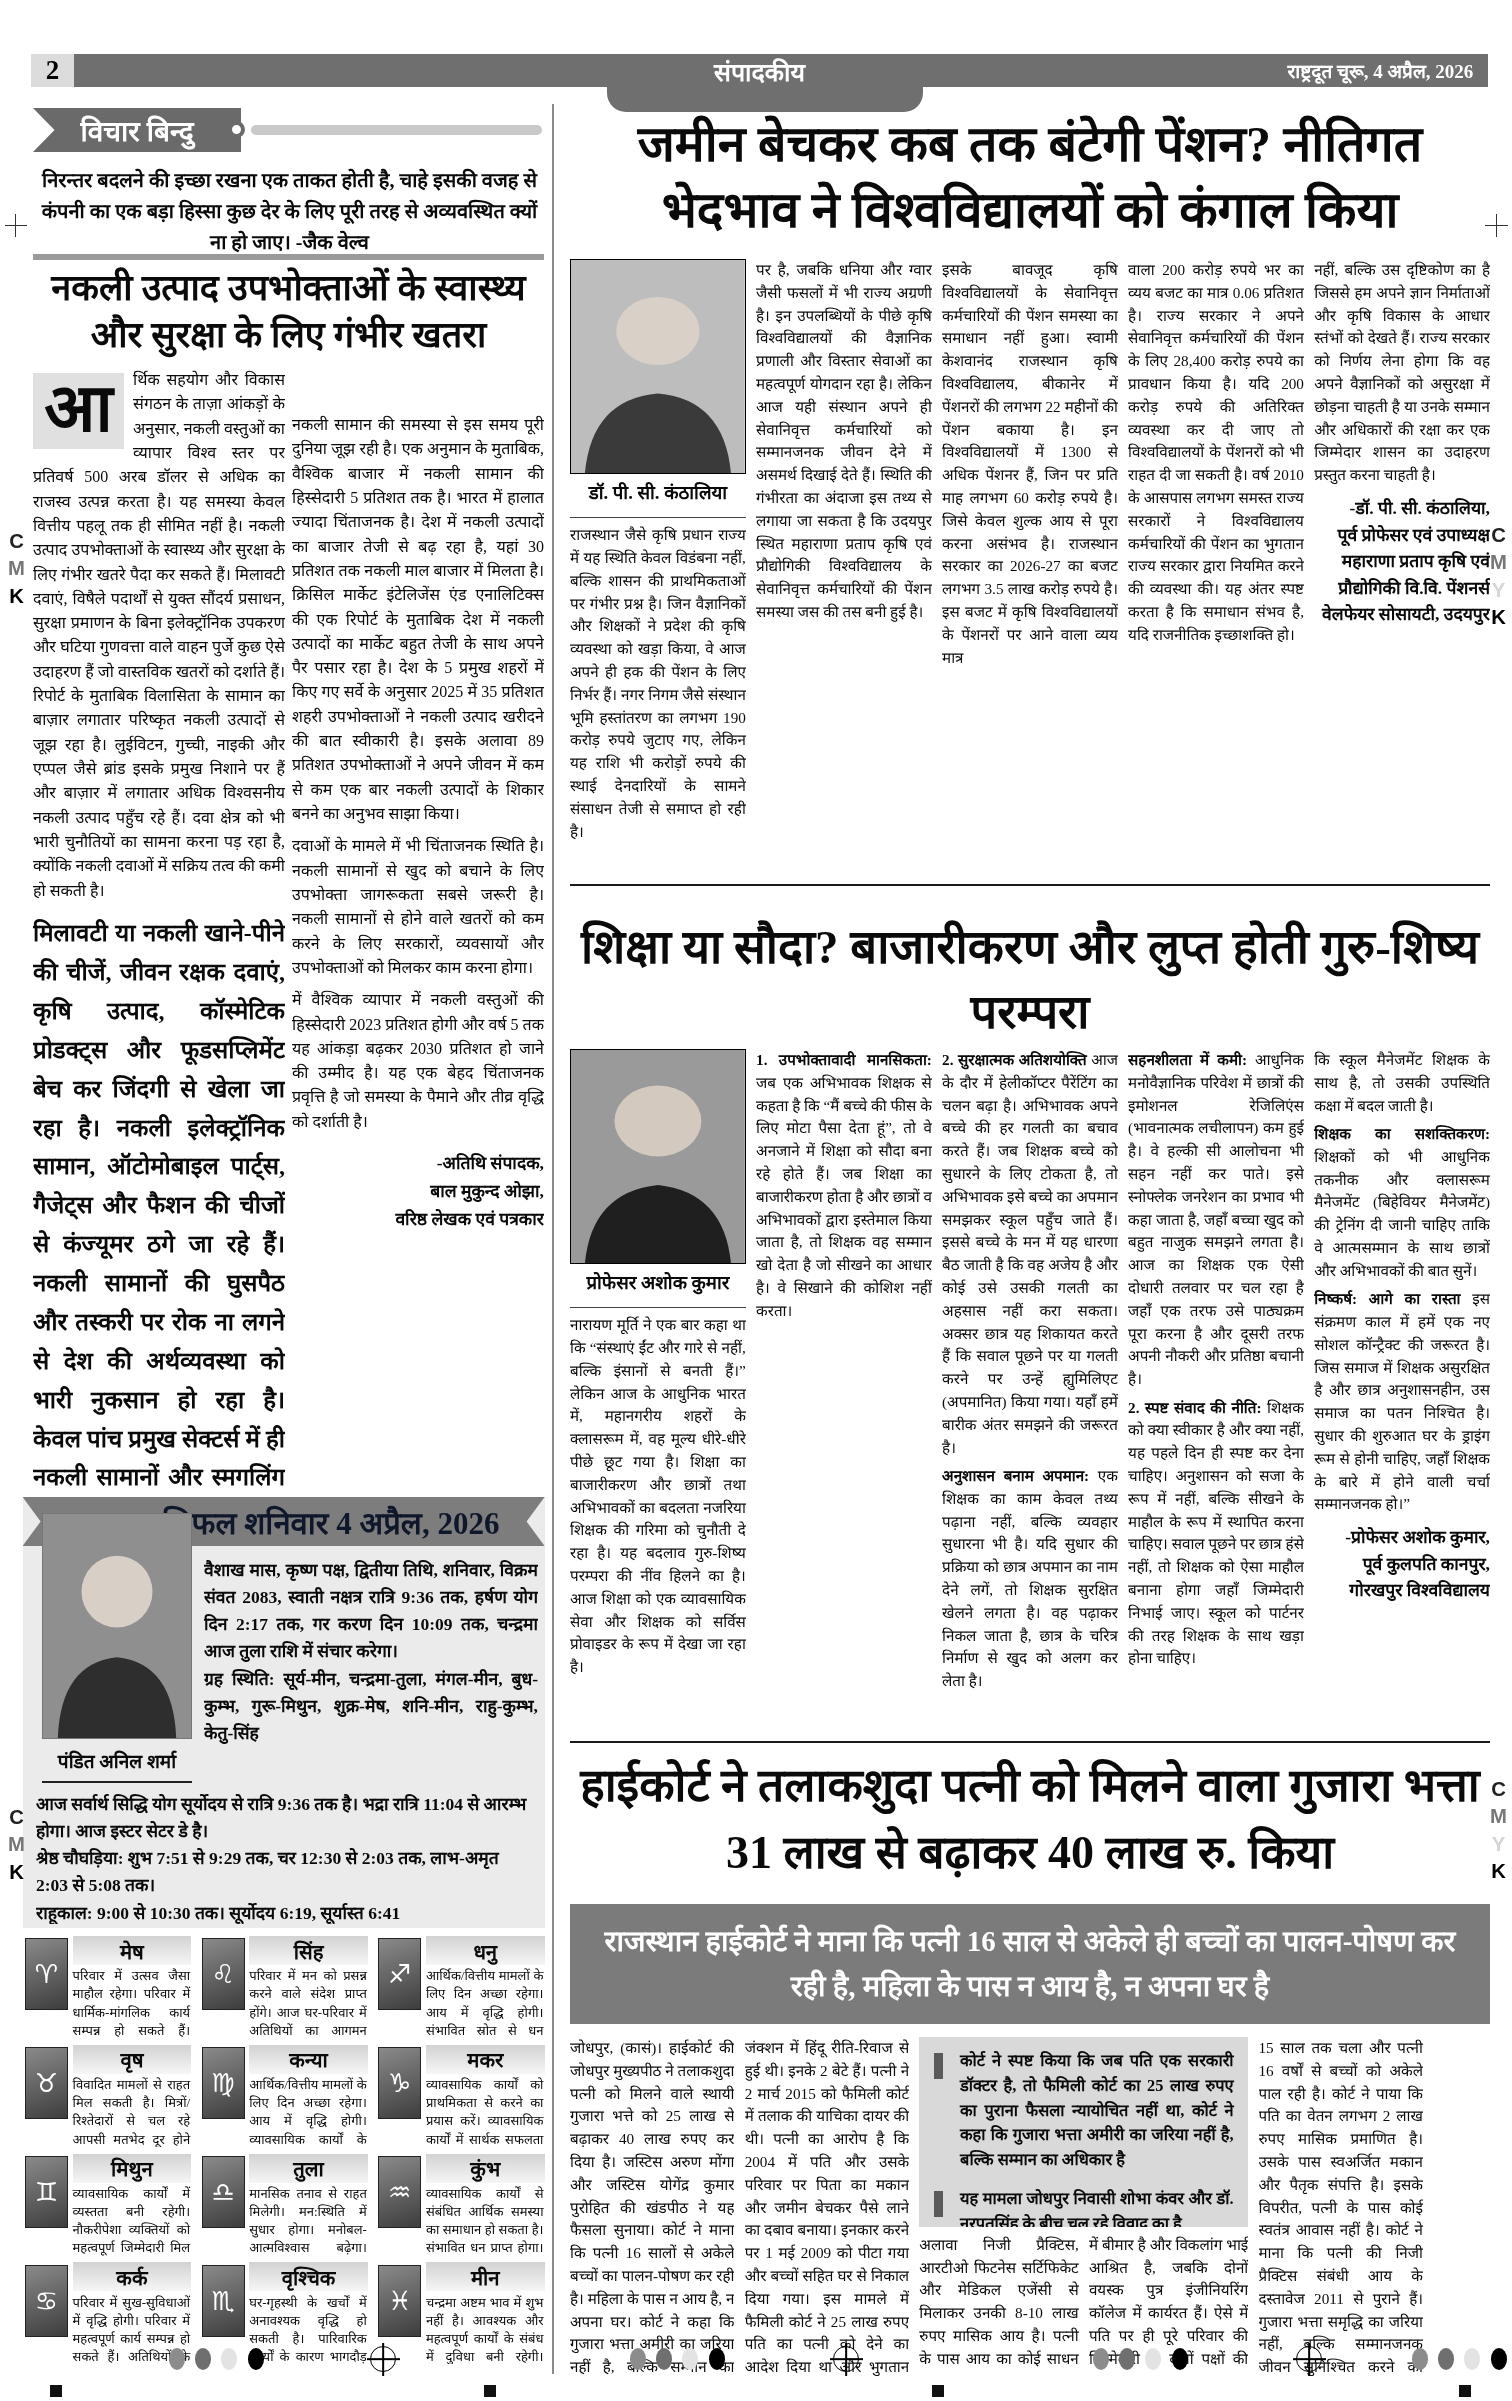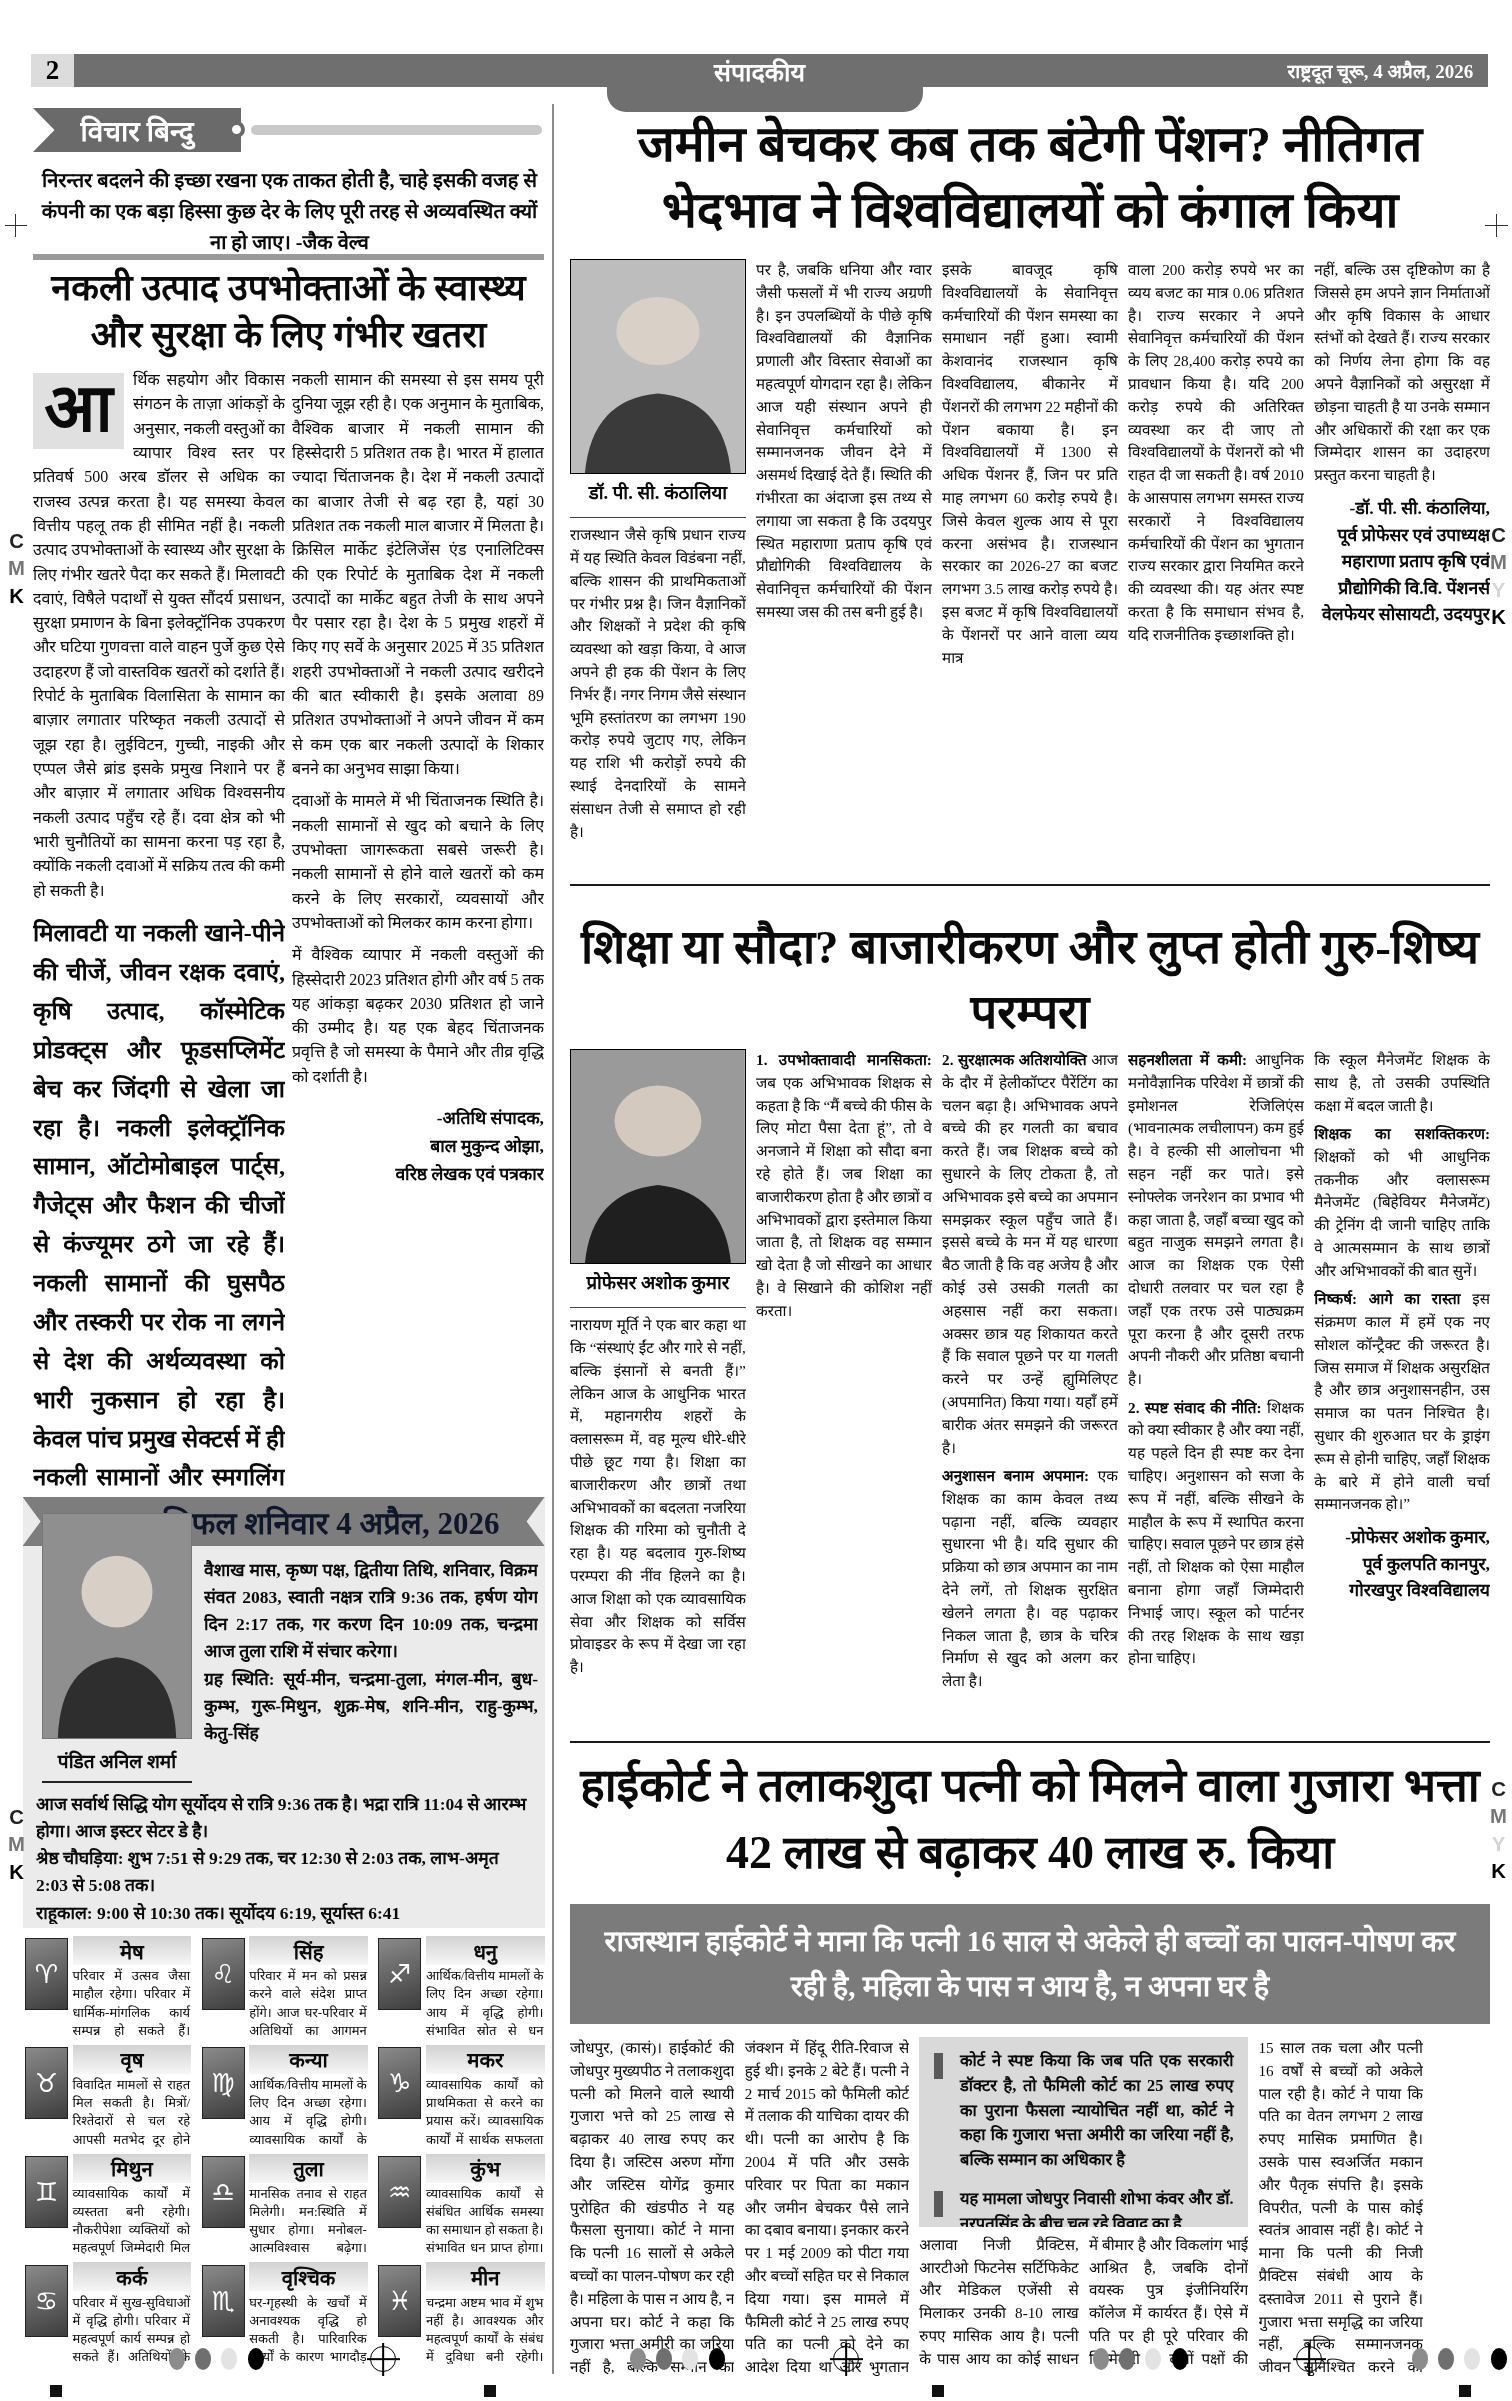--- a/index.html
+++ b/index.html
@@ -40,21 +40,21 @@
   .vb-dot { position:absolute; left:228px; top:121px; width:17px; height:17px; border-radius:50%; background:#fff; border:4.5px solid #6a6a6a; }
   .vb-line { position:absolute; left:251px; top:125px; width:291px; height:10.2px; background:#c9c9c9; border-radius:5.1px; }
   .vb-quote { position:absolute; left:37px; top:165px; width:505px; text-align:center; font-weight:bold;
               font-size:20px; line-height:1.55; }
   .rule-thick { position:absolute; left:33px; top:254px; width:511px; height:5.6px; background:#9a9a9a; }
 
   
   .fake-headline { position:absolute; left:33px; top:265px; width:511px; font-size:36px; line-height:1.3;
                    text-align:center; font-weight:bold; }
   .fake-col { position:absolute; top:368px; width:252px; height:1118px; overflow:hidden; }
-  .fake-col1 { left:33px; } .fake-col2 { left:292px; }
+  .fake-col1 { left:33px; } .fake-col2 { left:292px;margin-top:45px; }
   .body-txt { font-size:16px; line-height:1.52; text-align:justify; margin-bottom:8px; }
   .dropcap { float:left; font-size:67px; line-height:0.95; padding:4.5px 11.3px 8px; background:#e0e0e0;
              margin:4.5px 9px 4.5px 0; font-weight:bold; }
   .pull-txt { font-size:24px; line-height:1.62; font-weight:bold; text-align:justify; margin-top:11.3px; }
   .credit-block { text-align:right; font-weight:bold; font-size:17.5px; line-height:1.6; margin-top:14.7px; }
 
   
   .horo-bg { position:absolute; left:22.6px; top:1497px; width:522px; height:431px; background:#ebebeb; }
   .horo-ribbon { position:absolute; left:22.6px; top:1497px; width:522px; height:49px; background:#7d7d7d;
                  clip-path: polygon(0 0,100% 0,calc(100% - 18px) 50%,100% 100%,0 100%,18px 50%);
@@ -330,21 +330,21 @@
     <p><b class="sub-lead">निष्कर्ष: आगे का रास्ता</b> <span>इस संक्रमण काल में हमें एक नए सोशल कॉन्ट्रैक्ट की जरूरत है। जिस समाज में शिक्षक असुरक्षित है और छात्र अनुशासनहीन, उस समाज का पतन निश्चित है। सुधार की शुरुआत घर के ड्राइंग रूम से होनी चाहिए, जहाँ शिक्षक के बारे में होने वाली चर्चा सम्मानजनक हो।”</span></p>
     <div class="sig-block">
       <div>-प्रोफेसर अशोक कुमार,</div>
         <div>पूर्व कुलपति कानपुर,</div>
         <div>गोरखपुर विश्वविद्यालय</div>
     </div>
   </div>
 </div>
 <div class="hrule" style="top:1741px;"></div>
 
-<h1 class="big-headline court-head">हाईकोर्ट ने तलाकशुदा पत्नी को मिलने वाला गुजारा भत्ता 42 लाख से बढ़ाकर 40 लाख रु. किया</h1>
+<h1 class="big-headline court-head">हाईकोर्ट ने तलाकशुदा पत्नी को मिलने वाला गुजारा भत्ता 31 लाख से बढ़ाकर 40 लाख रु. किया</h1>
 <div class="court-subbar">राजस्थान हाईकोर्ट ने माना कि पत्नी 16 साल से अकेले ही बच्चों का पालन-पोषण कर रही है, महिला के पास न आय है, न अपना घर है</div>
 <div class="court-cols">
   <div class="col">
       <p>जोधपुर, (कासं)। हाईकोर्ट की जोधपुर मुख्यपीठ ने तलाकशुदा पत्नी को मिलने वाले स्थायी गुजारा भत्ते को 25 लाख से बढ़ाकर 40 लाख रुपए कर दिया है। जस्टिस अरुण मोंगा और जस्टिस योगेंद्र कुमार पुरोहित की खंडपीठ ने यह फैसला सुनाया। कोर्ट ने माना कि पत्नी 16 सालों से अकेले बच्चों का पालन-पोषण कर रही है। महिला के पास न आय है, न अपना घर। कोर्ट ने कहा कि गुजारा भत्ता अमीरी का जरिया नहीं है, बल्कि सम्मान का अधिकार है। यह मामला जोधपुर निवासी शोभा कंवर और डॉ. नरपतसिंह के बीच चल रहे विवाद का है। दोनों की शादी 23 अप्रैल 1994 को मारवाड़</p>
     </div>
   <div class="col">
       <p>जंक्शन में हिंदू रीति-रिवाज से हुई थी। इनके 2 बेटे हैं। पत्नी ने 2 मार्च 2015 को फैमिली कोर्ट में तलाक की याचिका दायर की थी। पत्नी का आरोप है कि 2004 में पति और उसके परिवार पर पिता का मकान और जमीन बेचकर पैसे लाने का दबाव बनाया। इनकार करने पर 1 मई 2009 को पीटा गया और बच्चों सहित घर से निकाल दिया गया। इस मामले में फैमिली कोर्ट ने 25 लाख रुपए पति का पत्नी को देने का आदेश दिया था और भुगतान होने तक 45 हजार रुपए प्रति माह देने के लिए कहा था। पत्नी ने इस राशि को अपर्याप्त मानते हुए 2 करोड़ रुपये की मांग की, जबकि पति ने इसे अत्यधिक बताते हुए हाईकोर्ट में चुनौती दी।</p>
     </div>
   <div class="court-mid">
     <div class="court-box">

